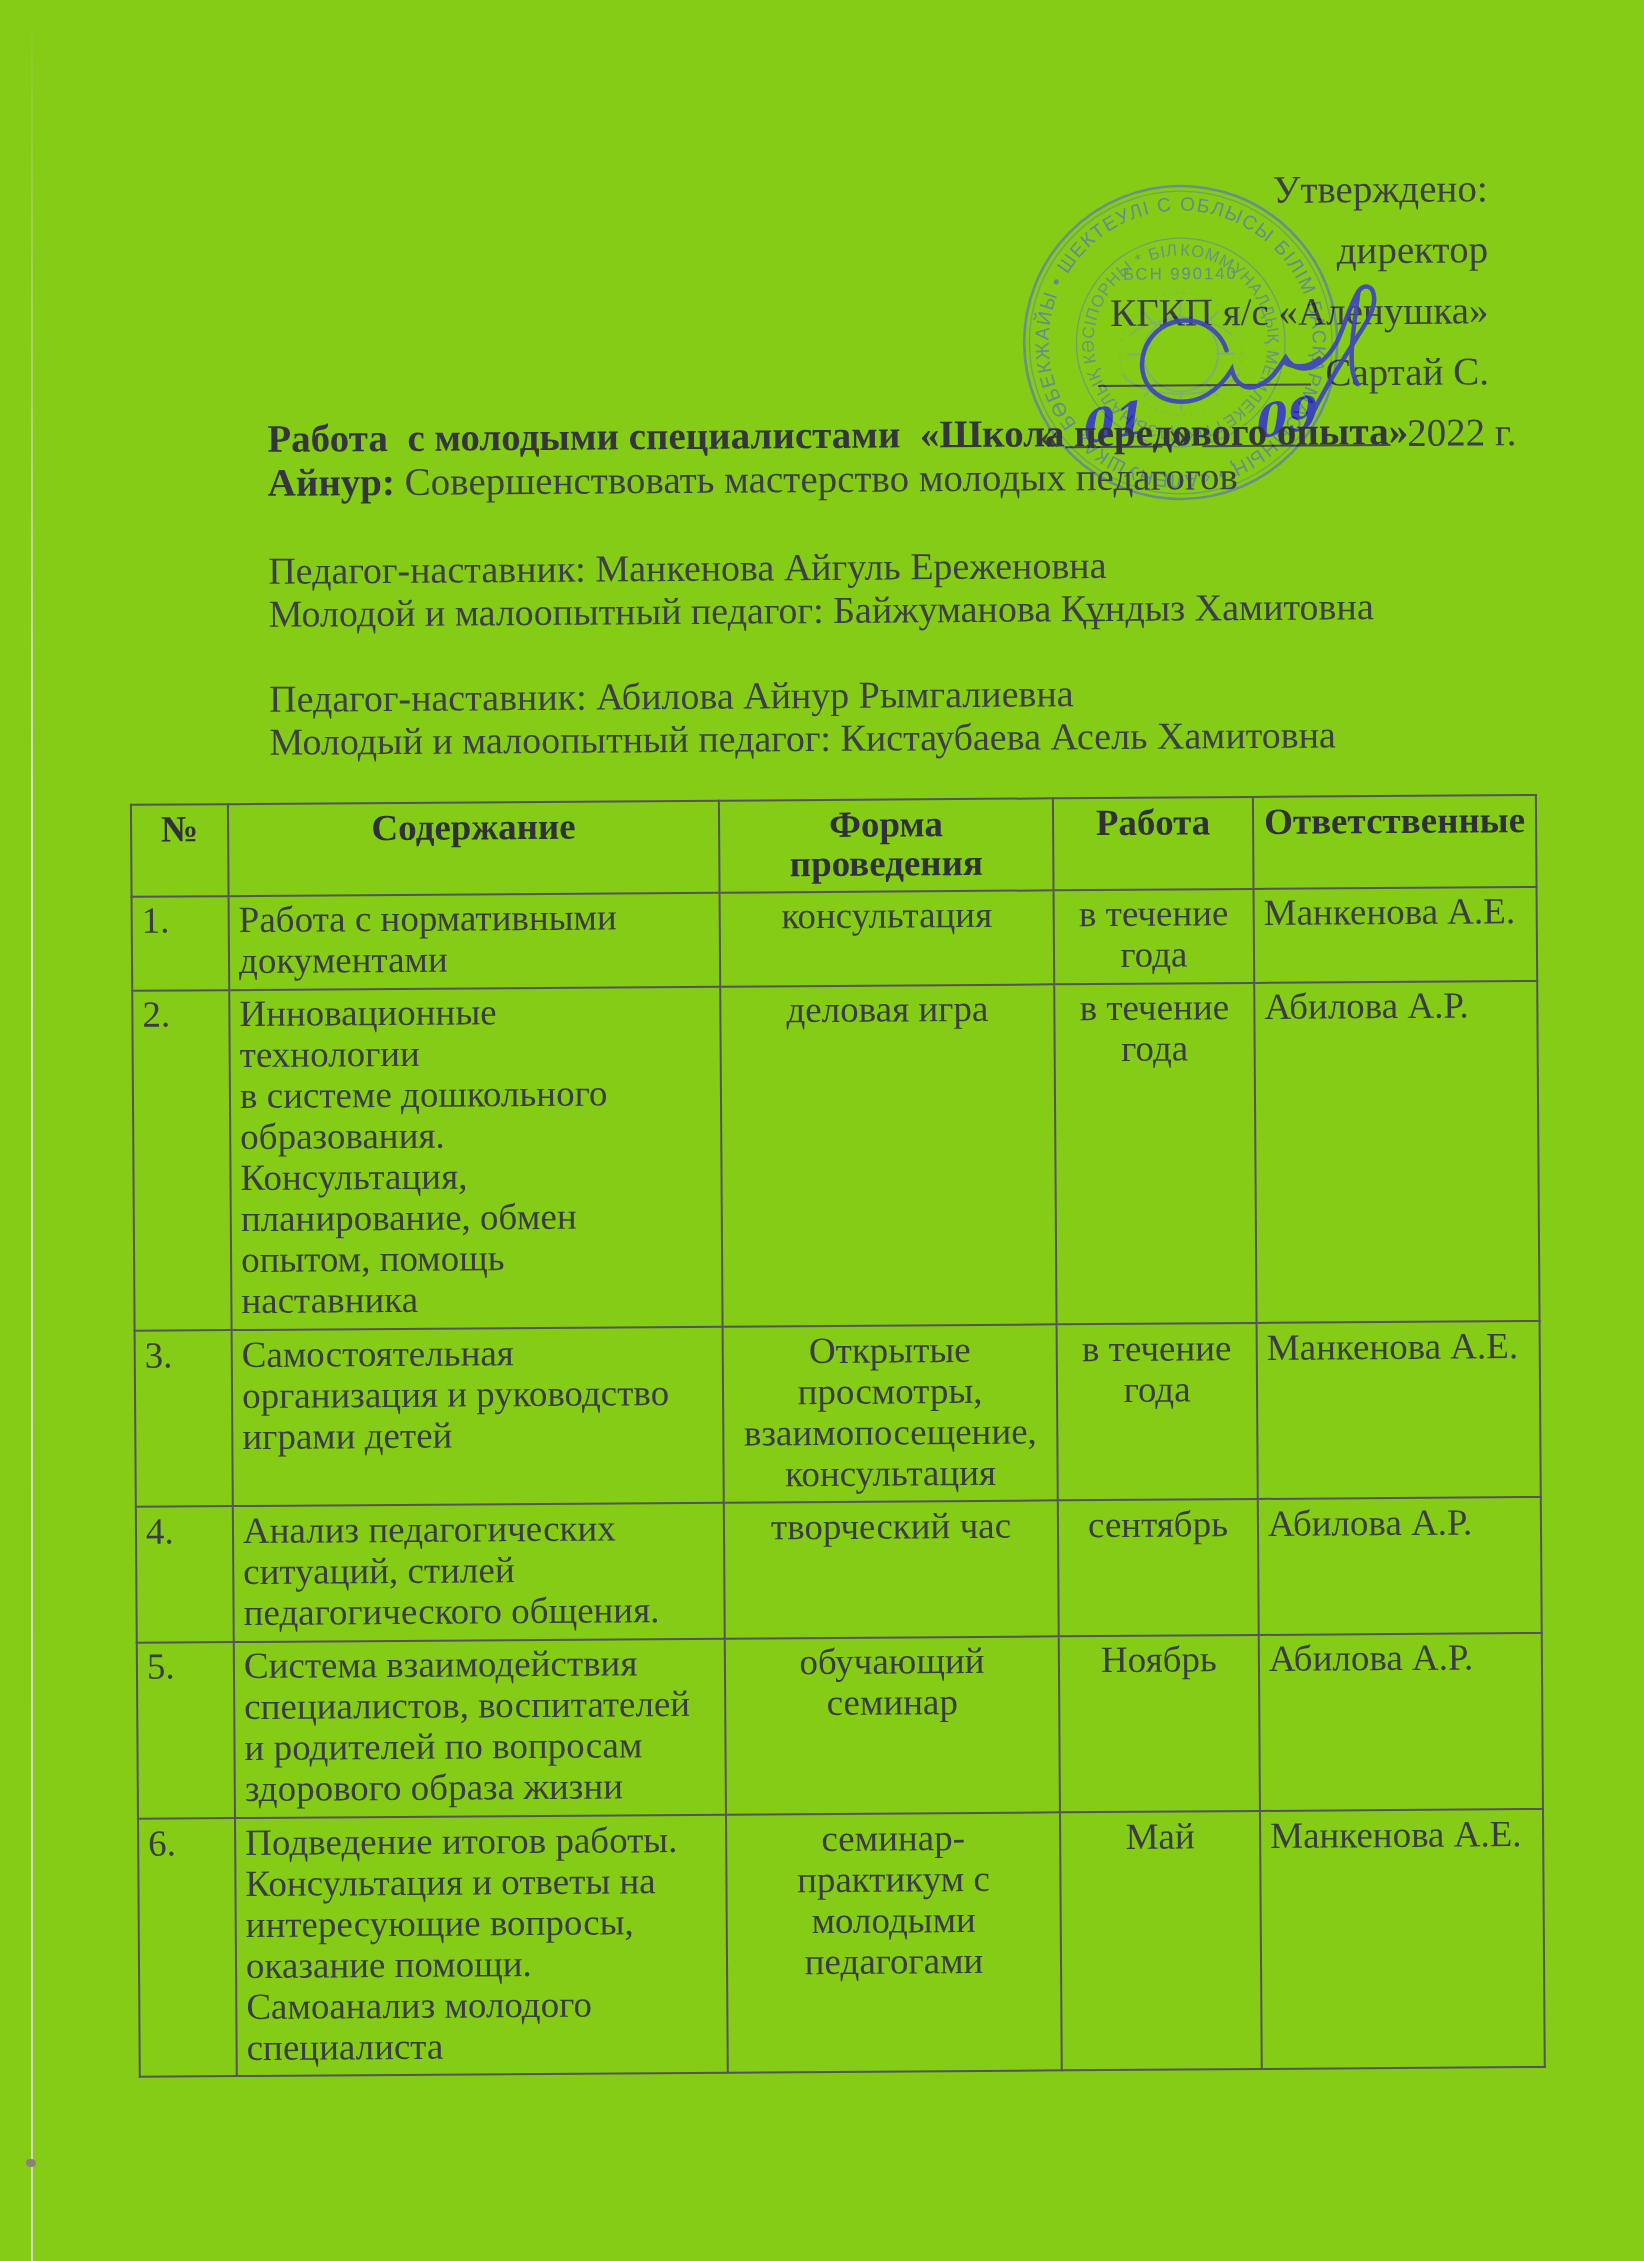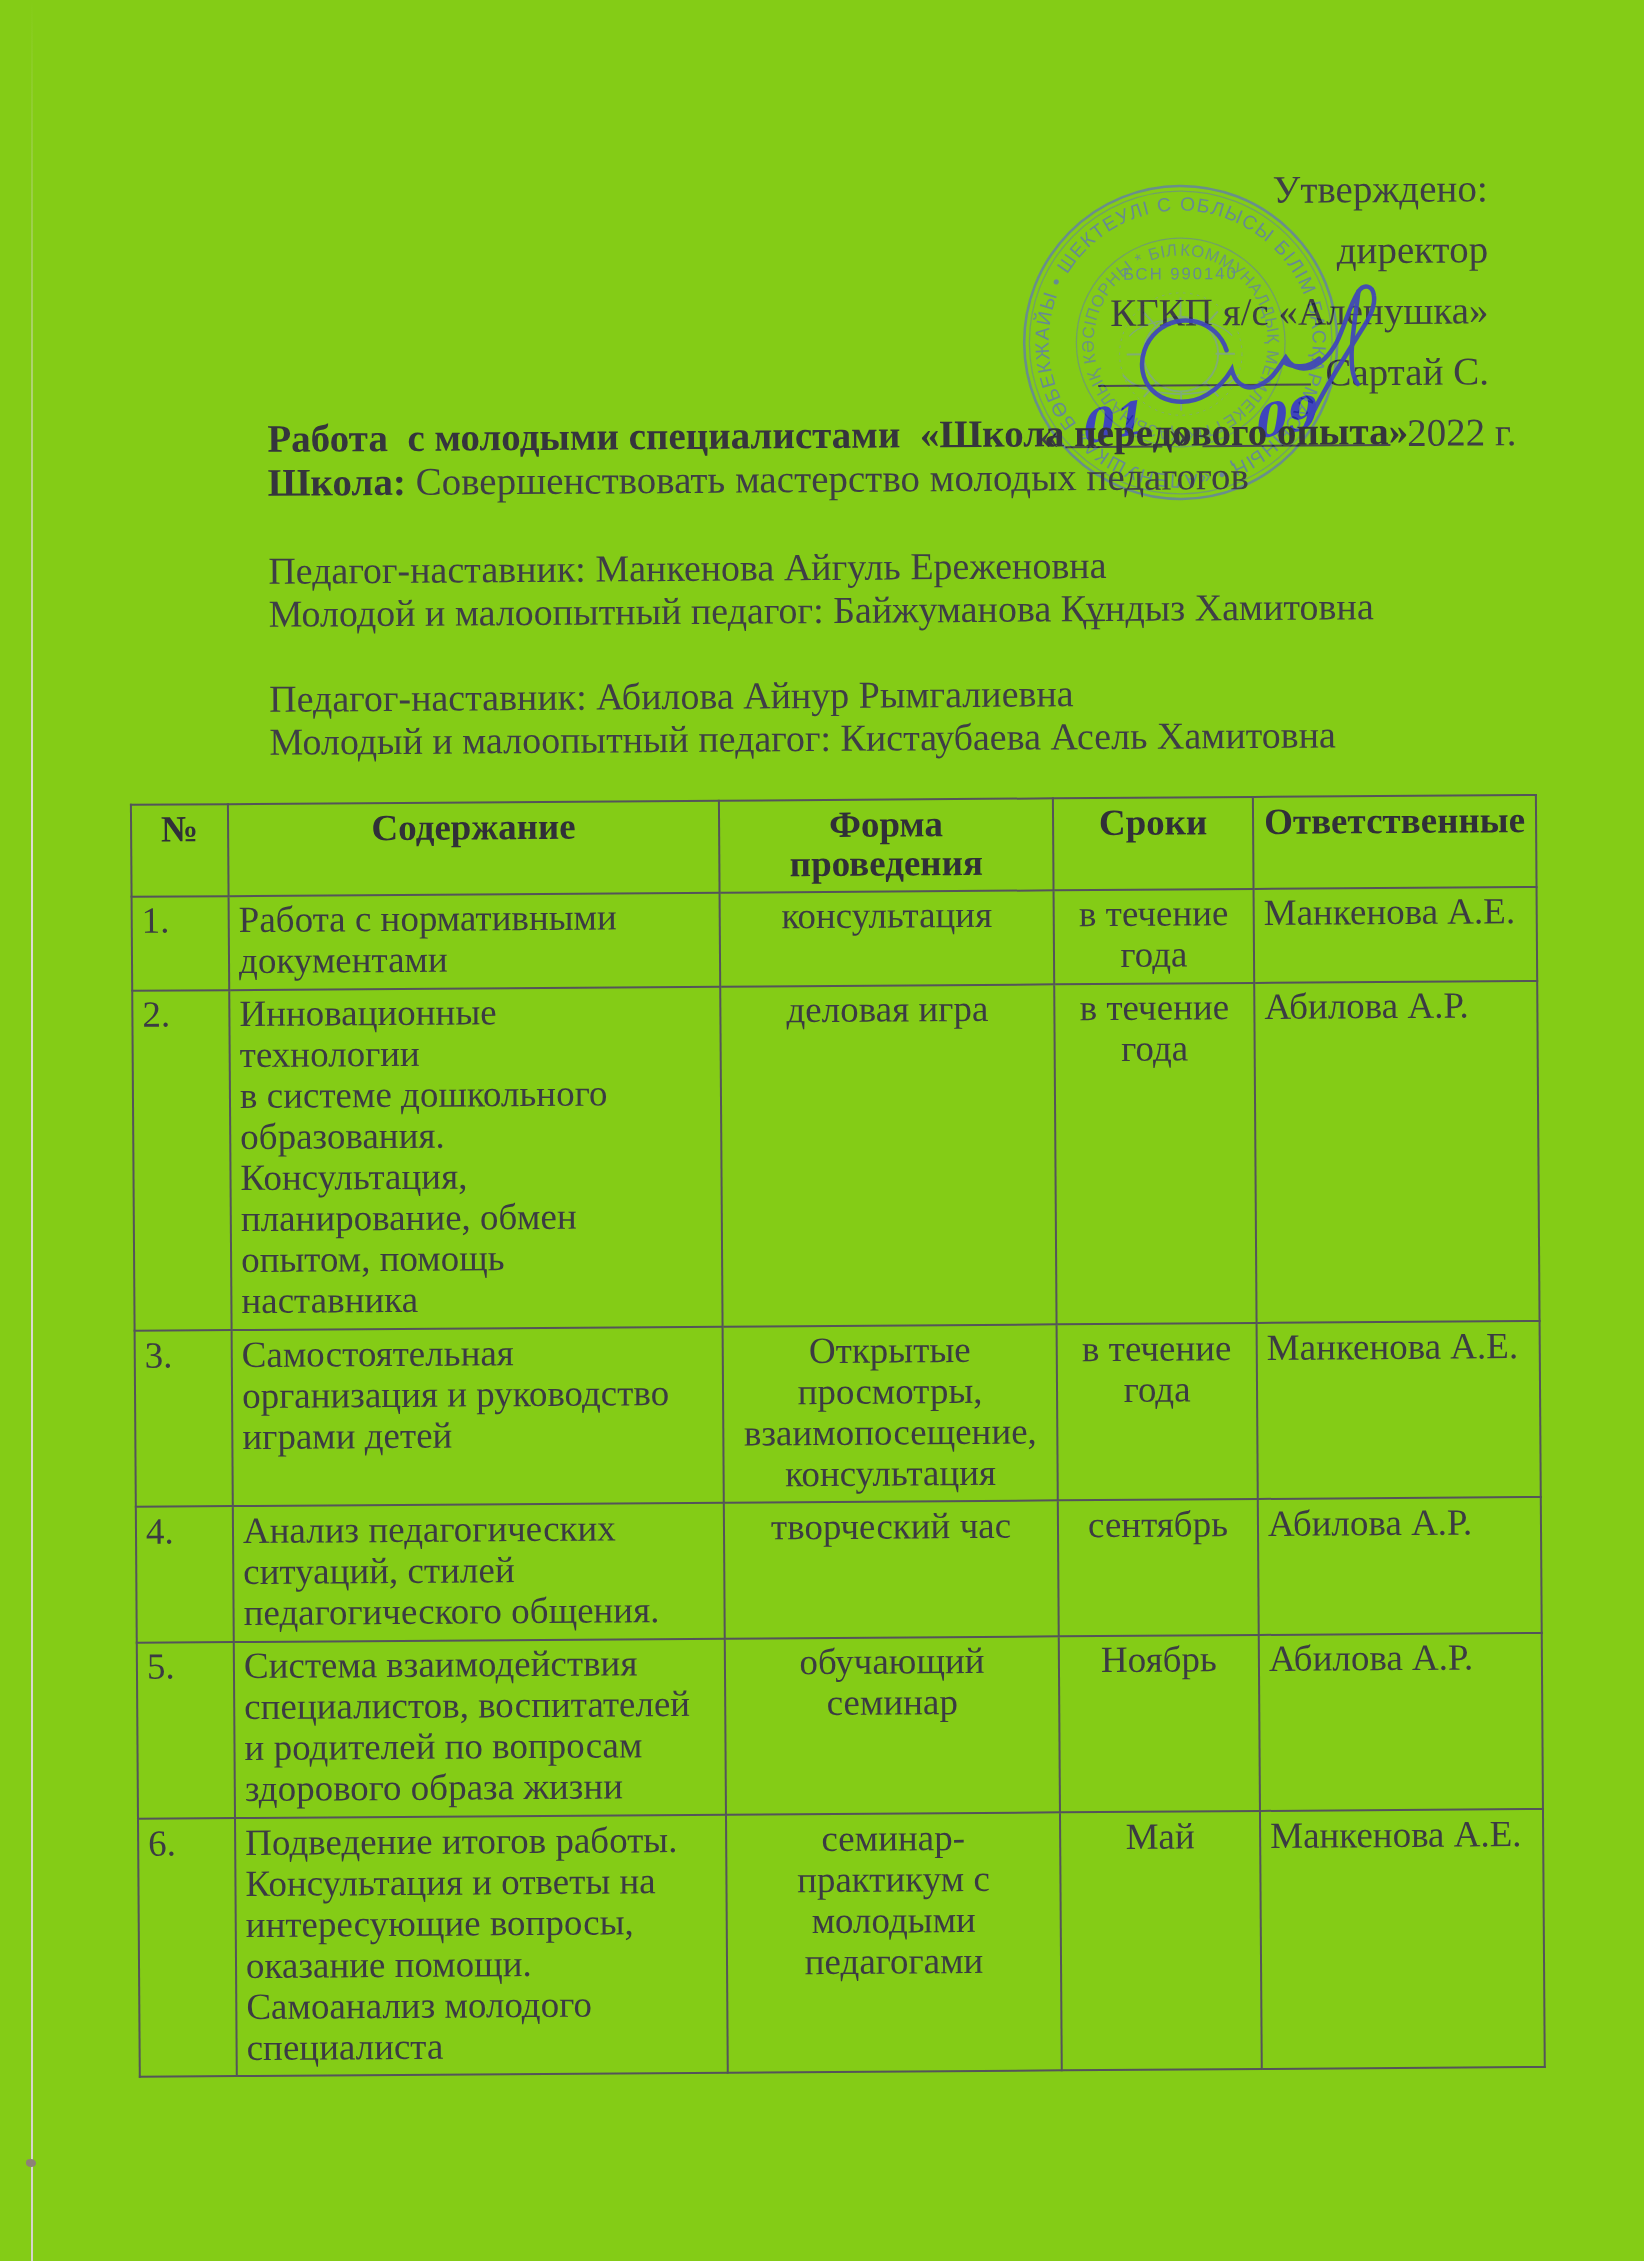--- a/index.html
+++ b/index.html
@@ -115,42 +115,42 @@
                  C 184,168 198,184 220,176 C 244,167 254,146 264,132
                  C 282,162 320,152 344,108 C 356,84 364,52 378,30
                  C 386,18 400,20 402,36 C 405,56 392,76 376,100
                  C 352,138 326,178 308,214 L 296,236"></path>
         <path d="M 378,30 C 370,92 358,150 376,174"></path>
         <path d="M 260,138 C 276,150 300,148 316,134"></path>
       </g>
     </svg>
 
     <div class="doc-title">Работа  с молодыми специалистами  «Школа передового опыта»</div>
-    <div class="doc-goal"><b>Школа:</b><span> Совершенствовать мастерство молодых педагогов</span></div>
+    <div class="doc-goal"><b>Айнур:</b><span> Совершенствовать мастерство молодых педагогов</span></div>
 
     <div class="mentor-block mb1">Педагог-наставник: Манкенова Айгуль Ереженовна
 Молодой и малоопытный педагог: Байжуманова Құндыз Хамитовна</div>
     <div class="mentor-block mb2">Педагог-наставник: Абилова Айнур Рымгалиевна
 Молодый и малоопытный педагог: Кистаубаева Асель Хамитовна</div>
 
     <table class="plan">
       <colgroup>
         <col style="width:97px">
           <col style="width:491px">
           <col style="width:334px">
         <col style="width:200px">
           <col style="width:283px">
       </colgroup>
       <thead>
         <tr>
           <th>№</th>
           <th>Содержание</th>
           <th>Форма
 проведения</th>
-          <th>Сроки</th>
+          <th>Работа</th>
           <th>Ответственные</th>
         </tr>
       </thead>
       <tbody>
         <tr>
           <td class="c-num">1.</td>
           <td class="c-content">Работа с нормативными
 документами</td>
           <td class="c-form">консультация</td>
           <td class="c-term">в течение

